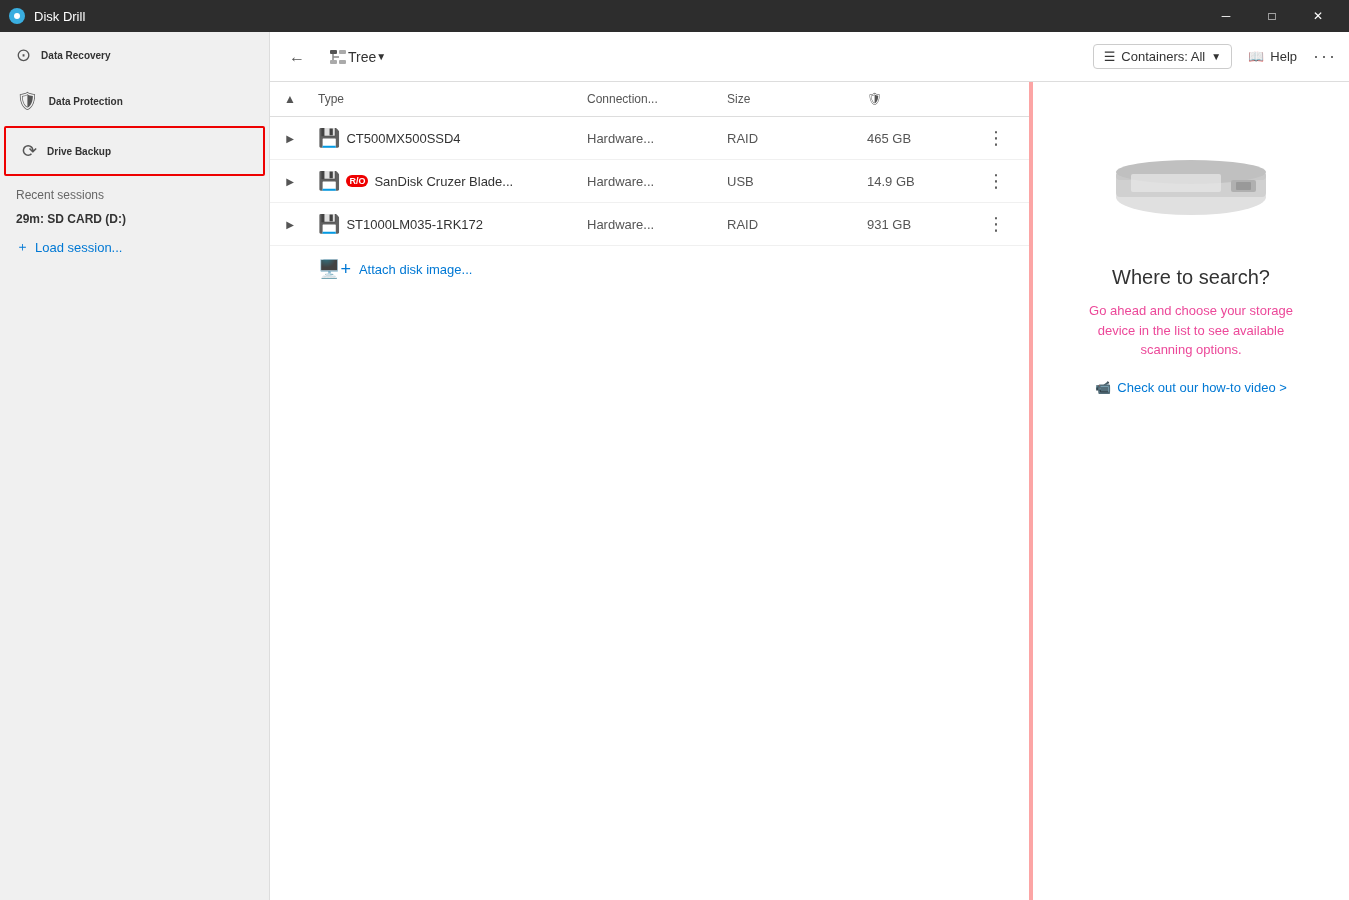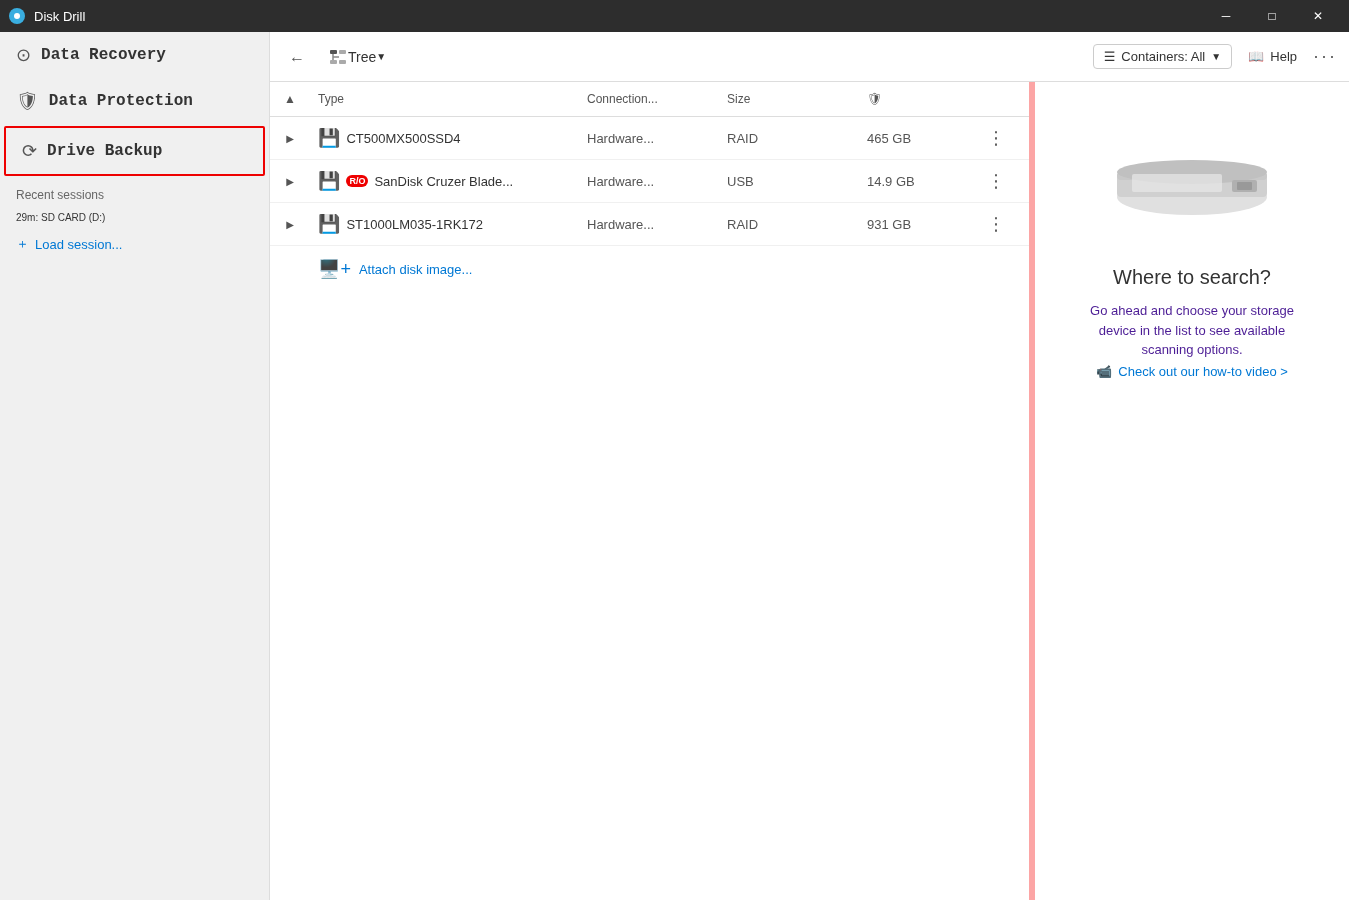--- a/index.html
+++ b/index.html
@@ -59,21 +59,21 @@
       flex-shrink: 0;
     }
     .sidebar-item {
       display: flex;
       align-items: center;
       gap: 10px;
       padding: 12px 16px;
       cursor: pointer;
       color: #333;
     }
-    .sidebar-item-label { font-size: 16px; font-weight: 600; font-family: Liberation Mono, monospace; }
+    .sidebar-item-label { font-size: 10px; font-weight: 600; }
     .sidebar-section-label { padding: 8px 16px; color: #666; font-size: 12px; }
     .sidebar-icon { font-size: 18px; color: #555; }
 
     .drive-backup-item {
       display: flex;
       align-items: center;
       gap: 10px;
       padding: 12px 16px;
       cursor: pointer;
       color: #333;
@@ -83,22 +83,22 @@
     }
 
     .recent-sessions-label {
       padding: 10px 16px 4px 16px;
       color: #666;
       font-size: 12px;
     }
     .session-item {
       padding: 6px 16px;
       color: #333;
-      font-size: 10px;
-      font-weight: 400;
+      font-size: 12px;
+      font-weight: 700;
     }
     .load-session {
       display: flex;
       align-items: center;
       gap: 6px;
       padding: 6px 16px;
       color: #0078d4;
       cursor: pointer;
       font-size: 13px;
     }
@@ -234,46 +234,46 @@
       padding: 12px 48px;
       color: #0078d4;
       cursor: pointer;
       font-size: 13px;
     }
 
     
     .right-panel {
       width: 320px;
       background: #fff;
-      border-left: 6px solid #fca5a5;
+      border-left: 4px solid #fca5a5;
       display: flex;
       flex-direction: column;
       align-items: center;
       justify-content: flex-start;
       padding-top: 60px;
     }
     .hdd-illustration {
       width: 160px;
       height: 100px;
       margin-bottom: 24px;
     }
     .where-to-search {
       font-size: 20px;
       color: #333;
       font-weight: 400;
       margin-bottom: 12px;
       text-align: center;
     }
     .where-desc {
       font-size: 13px;
-      color: #4c1d95;
+      color: #ec4899;
       text-align: center;
       max-width: 240px;
       line-height: 1.5;
-      margin-bottom: 4px;
+      margin-bottom: 20px;
     }
     .how-to-video {
       display: flex;
       align-items: center;
       gap: 6px;
       color: #0078d4;
       cursor: pointer;
       font-size: 13px;
     }
     .chevron-up {

